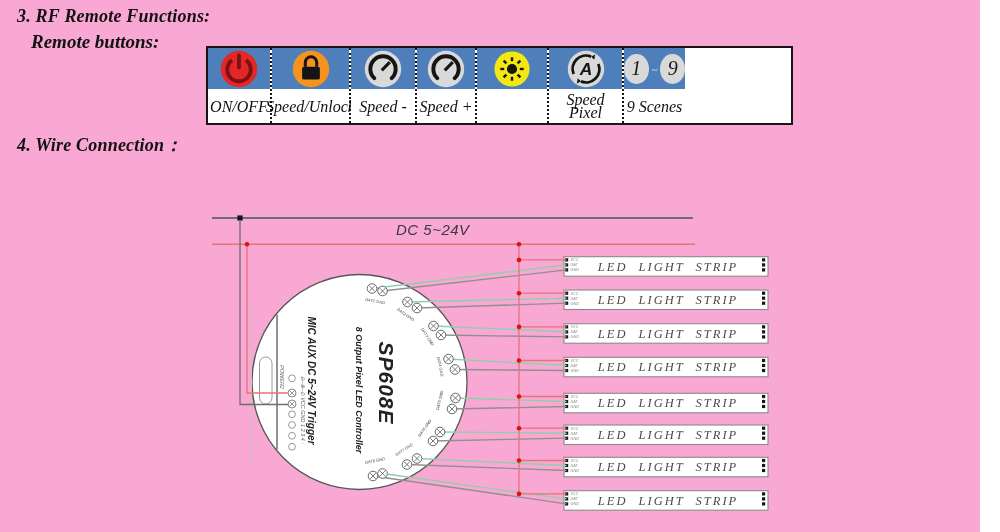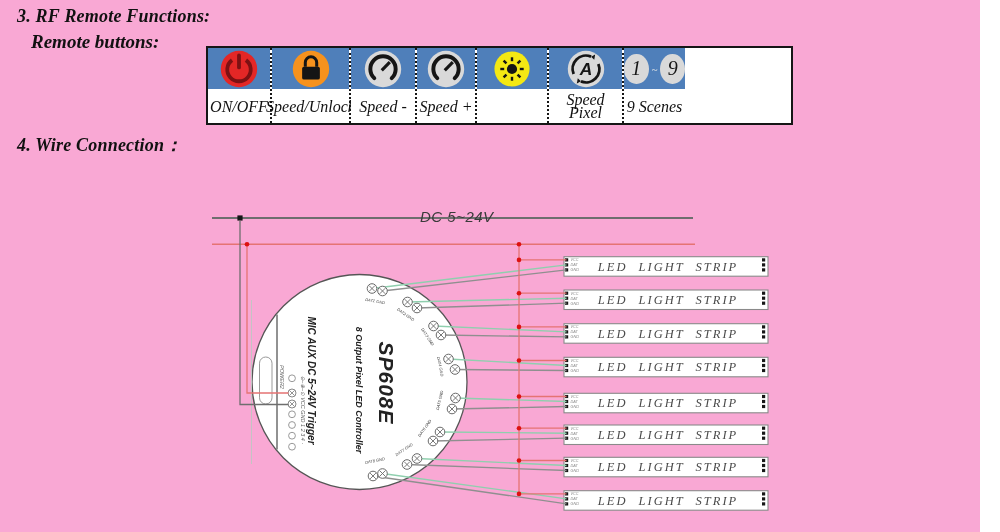--- a/index.html
+++ b/index.html
@@ -325,21 +325,21 @@
       <line x1="519" y1="396.5" x2="566.5" y2="396.5" stroke="#e57373" stroke-width="1.3"></line>
       <circle cx="519" cy="396.5" r="2.3" fill="#dd1111"></circle>
       <line x1="519" y1="428.2" x2="566.5" y2="428.2" stroke="#e57373" stroke-width="1.3"></line>
       <circle cx="519" cy="428.2" r="2.3" fill="#dd1111"></circle>
       <line x1="519" y1="460.5" x2="566.5" y2="460.5" stroke="#e57373" stroke-width="1.3"></line>
       <circle cx="519" cy="460.5" r="2.3" fill="#dd1111"></circle>
       <line x1="519" y1="493.9" x2="566.5" y2="493.9" stroke="#e57373" stroke-width="1.3"></line>
       <circle cx="519" cy="493.9" r="2.3" fill="#dd1111"></circle>
     </svg>
 
-  <div class="dc-label" style="left:396px;top:208px;margin-left:24px;">DC 5~24V</div>
+  <div class="dc-label" style="left:396px;top:221px;">DC 5~24V</div>
 
   <div class="rot" style="left:236px;top:375px;width:150px;font-size:10px;font-weight:bold;color:#222;">MIC AUX DC 5~24V Trigger</div>
   <div class="rot" style="left:270px;top:374px;width:24px;font-size:5.5px;color:#666;">POWER2</div>
   <div class="rot" style="left:258px;top:407px;width:90px;font-size:5.5px;color:#555;">⊖–⊕–⊙ VCC GND 1 2 3 4 ·</div>
   <div class="rot" style="left:294px;top:385px;width:130px;font-size:9px;font-weight:bold;color:#222;">8 Output Pixel LED Controller</div>
   <div class="rot" style="left:341px;top:371px;width:90px;font-size:21px;font-weight:bold;color:#222;letter-spacing:1px;">SP608E</div>
 
 </div>
 
 </body></html>

